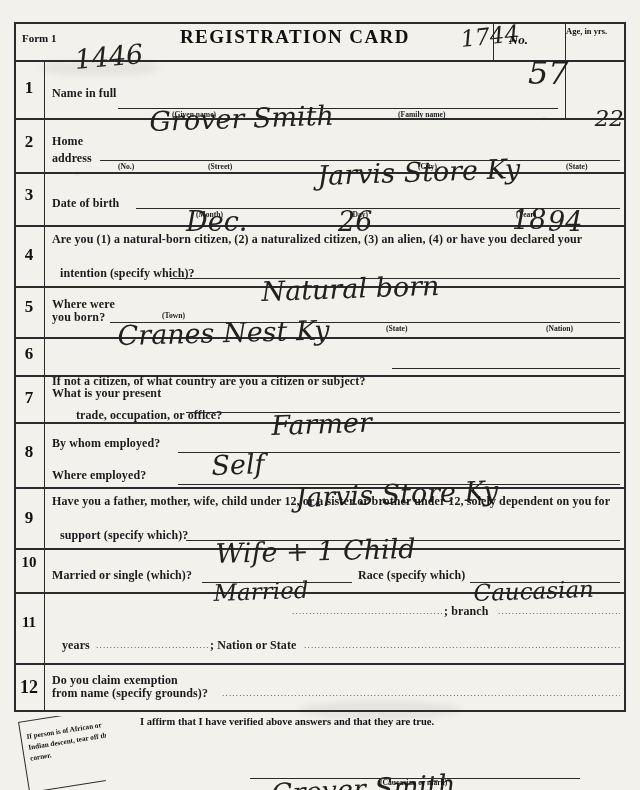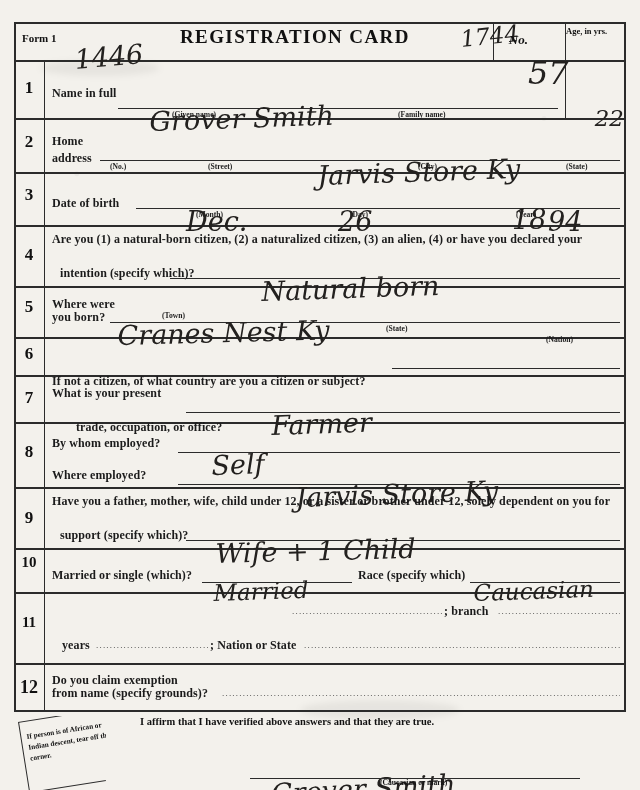--- a/index.html
+++ b/index.html
@@ -214,21 +214,21 @@
   <div class="rownum" style="top:78px;">1</div>
   <div class="qtext" style="left:52px;top:86px;">Name in full</div>
   <div class="ul" style="left:118px;top:108px;width:440px;"></div>
   <div class="sub" style="left:172px;top:110px;">(Given name)</div>
   <div class="sub" style="left:398px;top:110px;">(Family name)</div>
   <div class="hw hw-big" style="left:150px;top:106px;transform:rotate(-2deg);">Grover Smith</div>
 
   <div class="rownum" style="top:132px;">2</div>
   <div class="qtext" style="left:52px;top:133px;width:46px;line-height:1.45;">Home address</div>
   <div class="ul" style="left:100px;top:160px;width:520px;"></div>
-  <div class="sub" style="left:110px;top:162px;">(No.)</div>
+  <div class="sub" style="left:118px;top:162px;">(No.)</div>
   <div class="sub" style="left:208px;top:162px;">(Street)</div>
   <div class="sub" style="left:418px;top:162px;">(City)</div>
   <div class="sub" style="left:566px;top:162px;">(State)</div>
   <div class="hw hw-big" style="left:318px;top:160px;transform:rotate(-2deg);">Jarvis Store Ky</div>
 
   <div class="rownum" style="top:185px;">3</div>
   <div class="qtext" style="left:52px;top:196px;">Date of birth</div>
   <div class="ul" style="left:136px;top:208px;width:484px;"></div>
   <div class="sub" style="left:196px;top:210px;">(Month)</div>
   <div class="sub" style="left:350px;top:210px;">(Day)</div>
@@ -243,31 +243,31 @@
   <div class="qtext" style="left:60px;top:266px;">intention (specify which)?</div>
   <div class="ul" style="left:170px;top:278px;width:450px;"></div>
   <div class="hw hw-big" style="left:262px;top:276px;transform:rotate(-2deg);">Natural born</div>
 
   <div class="rownum" style="top:297px;">5</div>
   <div class="qtext" style="left:52px;top:297px;">Where were</div>
   <div class="qtext" style="left:52px;top:310px;">you born?</div>
   <div class="ul" style="left:110px;top:322px;width:510px;"></div>
   <div class="sub" style="left:162px;top:311px;">(Town)</div>
   <div class="sub" style="left:386px;top:324px;">(State)</div>
-  <div class="sub" style="left:518px;top:335px;padding-left:28px;">(Nation)</div>
+  <div class="sub" style="left:518px;top:324px;padding-left:28px;">(Nation)</div>
   <div class="hw hw-big" style="left:118px;top:320px;transform:rotate(-1.5deg);">Cranes Nest Ky</div>
 
   <div class="rownum" style="top:344px;">6</div>
   <div class="qtext" style="left:52px;top:374px;text-align:center;">If not a citizen, of what country are you a citizen or subject?</div>
   <div class="ul" style="left:392px;top:368px;width:228px;"></div>
   <div class="hw hw-sm" style="left:420px;top:366px;"></div>
 
   <div class="rownum" style="top:388px;">7</div>
   <div class="qtext" style="left:52px;top:386px;">What is your present</div>
-  <div class="qtext" style="left:52px;top:420px;padding-left:24px;">trade, occupation, or office?</div>
+  <div class="qtext" style="left:52px;top:408px;padding-left:24px;">trade, occupation, or office?</div>
   <div class="ul" style="left:186px;top:412px;width:434px;"></div>
   <div class="hw hw-big" style="left:272px;top:410px;transform:rotate(-2deg);">Farmer</div>
 
   <div class="rownum" style="top:442px;">8</div>
   <div class="qtext" style="left:52px;top:436px;">By whom employed?</div>
   <div class="ul" style="left:178px;top:452px;width:442px;"></div>
   <div class="hw hw-big" style="left:212px;top:450px;transform:rotate(-2deg);">Self</div>
   <div class="qtext" style="left:52px;top:468px;">Where employed?</div>
   <div class="ul" style="left:178px;top:484px;width:442px;"></div>
   <div class="hw hw-big" style="left:296px;top:482px;transform:rotate(-2deg);">Jarvis Store Ky</div>

